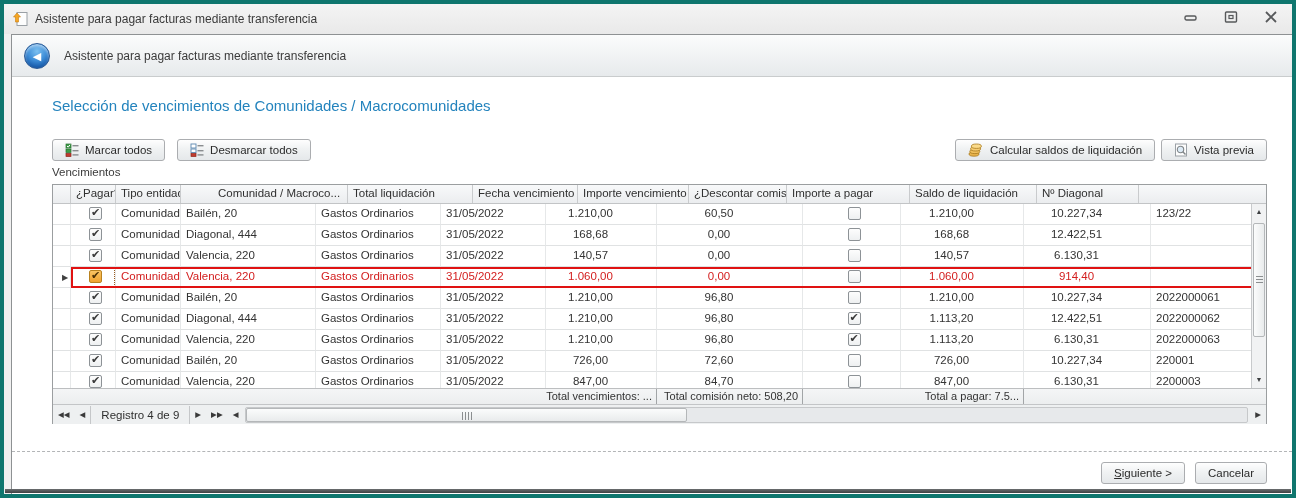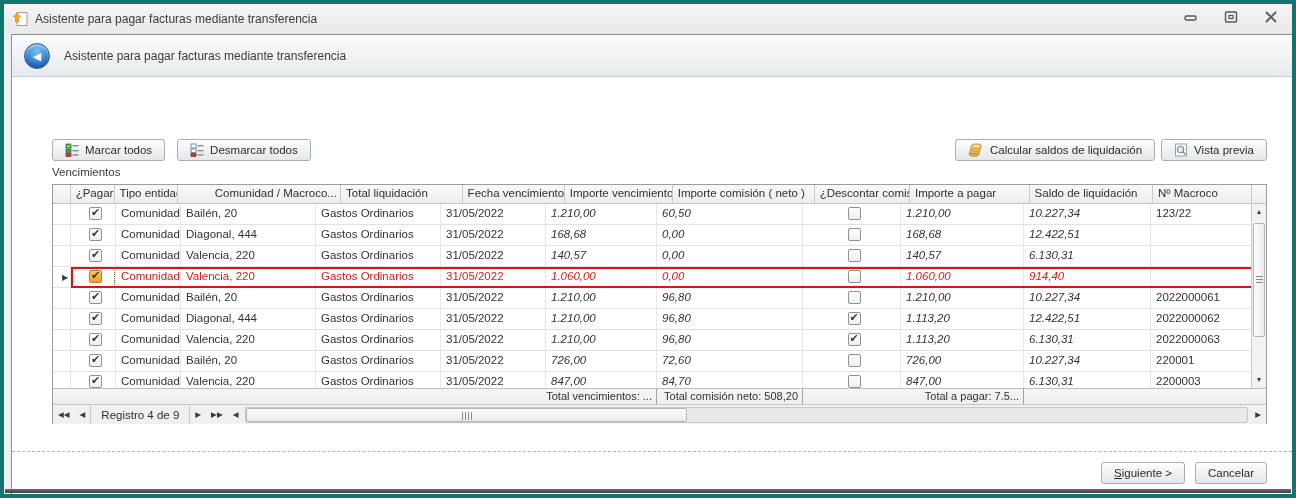--- a/index.html
+++ b/index.html
@@ -37,21 +37,21 @@
   .grid { position:absolute; left:40px; top:149px; width:1215px; height:240px;
           border:1px solid #9b9ea0; background:#fff; font-size:11.5px; color:#333; }
   .ghead { display:flex; height:19px; background:linear-gradient(#f8f9fa,#ebeDef 90%);
            background:linear-gradient(#f8f9fa,#ebedef); border-bottom:1px solid #c2c4c6; }
   .hcell { border-right:1px solid #c9cbcd; padding:2px 0 0 5px; white-space:nowrap; overflow:hidden;
            font-size:11.5px; color:#303030; }
   .gbody { position:relative; height:184px; overflow:hidden; }
   .grow { display:flex; height:21px; width:1200px; position:relative; background:#fff; }
   .gcell { border-right:1px solid #e6e8e9; border-bottom:1px solid #e0e2e3; padding:3px 0 0 5px;
            white-space:nowrap; overflow:hidden; }
-  .gcell.num { text-align:left; padding-right:26px;font-style:italic; }
+  .gcell.num { text-align:center; padding-right:26px; }
   .gcell.chk { text-align:center; padding-top:3px; }
   .cb { display:inline-block; width:13px; height:13px; border:1px solid #8d9296; border-radius:2px;
         background:linear-gradient(#fdfdfd,#eef0f1); font-size:11px; line-height:11px; color:#3a3a3a;
         vertical-align:top; cursor:pointer; }
   .cb.checked::before { content:"✔"; position:relative; top:-1px; }
   .grow.selected { color:#d32020; }
   .grow.selected::after { content:""; position:absolute; left:18px; top:0; right:0; bottom:0;
                           border:2px solid #e01212; pointer-events:none; }
   .grow.selected .cb.orange { background:linear-gradient(#f9c464,#f0a32f); border-color:#b9821f; color:#4a3005; }
   .cellfocus { outline:1px dotted #9a5b1e; outline-offset:-2px; }
@@ -124,20 +124,21 @@
 
   <div class="panel">
 
     <div class="band">
       <div class="back-btn">
         <span>◀</span>
       </div>
       <span class="band-title">Asistente para pagar facturas mediante transferencia</span>
     </div>
 
+    <div class="heading">Selección de vencimientos de Comunidades / Macrocomunidades</div>
 
     <div class="toolbar-left">
       <button class="btn">
         <svg width="14" height="14" viewBox="0 0 14 14">
           <rect x="1" y="1" width="5" height="4" fill="#3c9e46" stroke="#2a6e31" stroke-width="0.7"></rect>
           <path d="M2 3 L3.2 4.2 L5 1.8" stroke="#fff" stroke-width="1" fill="none"></path>
           <rect x="1" y="6" width="5" height="3.5" fill="#3c9e46" stroke="#2a6e31" stroke-width="0.7"></rect>
           <rect x="1" y="10.5" width="5" height="3" fill="#c23b2e" stroke="#8c261c" stroke-width="0.7"></rect>
           <rect x="7.5" y="2" width="6" height="1.4" fill="#8a8d90"></rect>
           <rect x="7.5" y="7" width="6" height="1.4" fill="#8a8d90"></rect>
@@ -182,25 +183,24 @@
 
     <div class="grid">
       <div class="ghead" id="ghead">
           <div class="hcell" style="width: 18px;"></div>
           <div class="hcell" style="width: 45px;">¿Pagar?</div>
           <div class="hcell" style="width: 65px;">Tipo entidad</div>
           <div class="hcell" style="width: 135px; margin-left: 32px;">Comunidad / Macroco...</div>
           <div class="hcell" style="width: 125px;">Total liquidación</div>
           <div class="hcell" style="width: 105px;">Fecha vencimiento</div>
           <div class="hcell" style="width: 111px;">Importe vencimiento</div>
-          <div class="hcell" style="width: 146px;">Importe comisión ( neto )</div>
           <div class="hcell" style="width: 98px;">¿Descontar comisión?</div>
           <div class="hcell" style="width: 123px;">Importe a pagar</div>
           <div class="hcell" style="width: 127px;">Saldo de liquidación</div>
-          <div class="hcell" style="width: 102px;">Nº Macroco</div>
+          <div class="hcell" style="width: 102px;">Nº Diagonal</div>
           <div class="hcell" style="width: 14px; border-right: none;"></div>
         </div>
       <div class="gbody" id="gbody">
         <div class="grow">
             <div class="gcell sel" style="width: 18px;"></div>
             <div class="gcell chk" style="width: 45px;"><span class="cb checked"></span></div>
             <div class="gcell txt" style="width: 65px;">Comunidad</div>
             <div class="gcell txt" style="width: 135px;">Bailén, 20</div>
             <div class="gcell txt" style="width: 125px;">Gastos Ordinarios</div>
             <div class="gcell txt" style="width: 105px;">31/05/2022</div>

